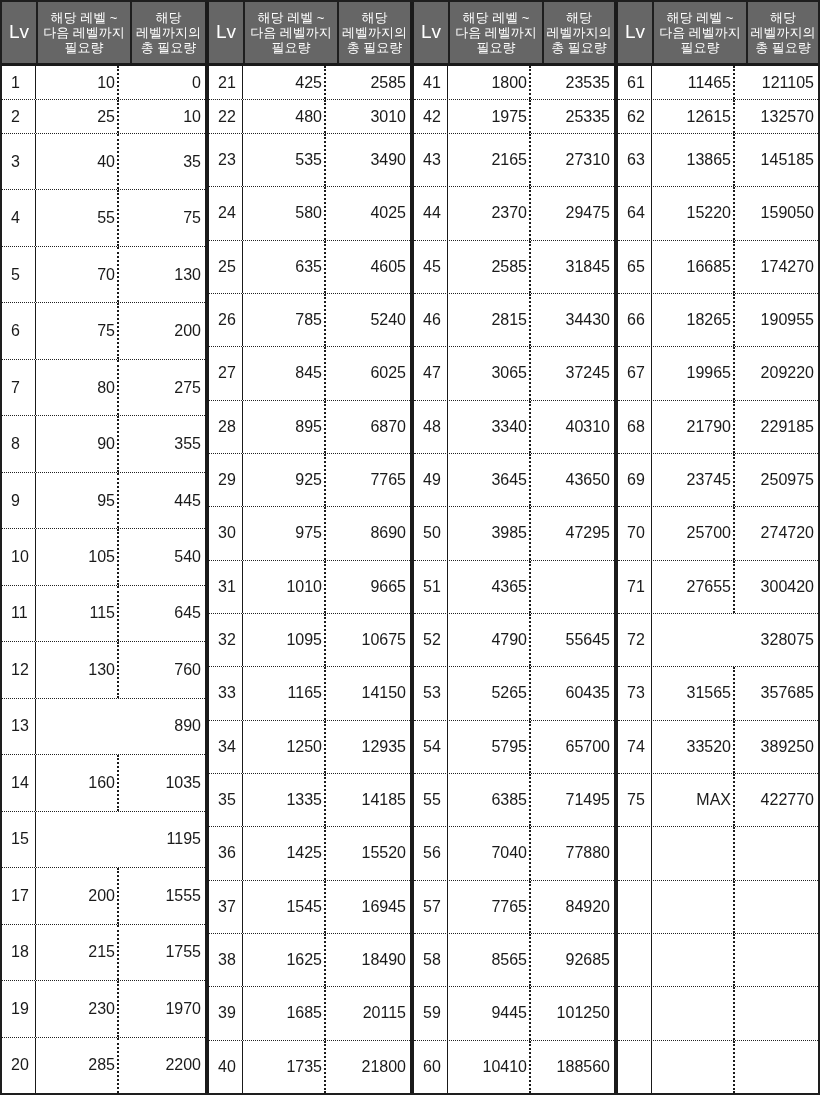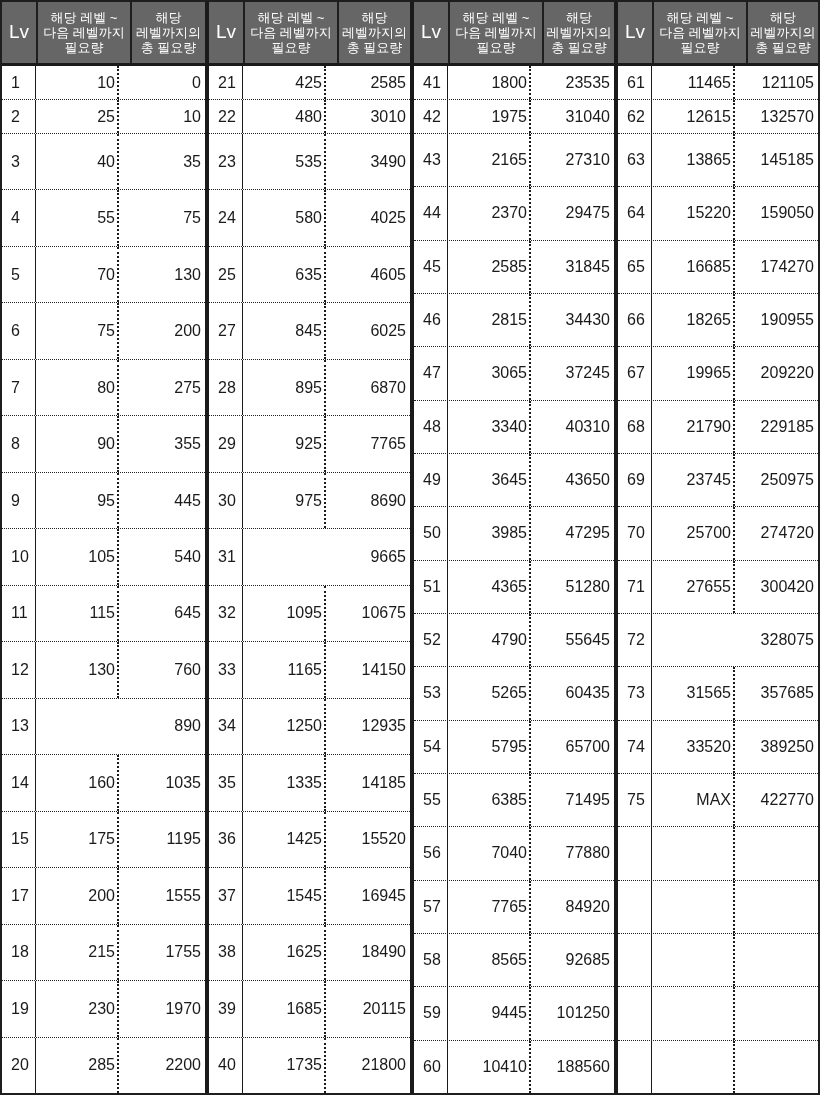--- a/index.html
+++ b/index.html
@@ -127,21 +127,20 @@
     <div class="cell c-lv">13</div>
     <div class="cell c-b">890</div>
   </div>
         <div class="row tall">
     <div class="cell c-lv">14</div>
     <div class="cell c-a">160</div>
     <div class="cell c-b">1035</div>
   </div>
         <div class="row tall">
     <div class="cell c-lv">15</div>
-    <div class="cell c-a">175</div>
     <div class="cell c-b">1195</div>
   </div>
         <div class="row tall">
     <div class="cell c-lv">17</div>
     <div class="cell c-a">200</div>
     <div class="cell c-b">1555</div>
   </div>
         <div class="row tall">
     <div class="cell c-lv">18</div>
     <div class="cell c-a">215</div>
@@ -197,20 +196,25 @@
     <div class="cell c-lv">24</div>
     <div class="cell c-a">580</div>
     <div class="cell c-b">4025</div>
   </div>
         <div class="row tall">
     <div class="cell c-lv">25</div>
     <div class="cell c-a">635</div>
     <div class="cell c-b">4605</div>
   </div>
         <div class="row tall">
+    <div class="cell c-lv">26</div>
+    <div class="cell c-a">785</div>
+    <div class="cell c-b">5240</div>
+  </div>
+        <div class="row tall">
     <div class="cell c-lv">27</div>
     <div class="cell c-a">845</div>
     <div class="cell c-b">6025</div>
   </div>
         <div class="row tall">
     <div class="cell c-lv">28</div>
     <div class="cell c-a">895</div>
     <div class="cell c-b">6870</div>
   </div>
         <div class="row tall">
@@ -218,20 +222,21 @@
     <div class="cell c-a">925</div>
     <div class="cell c-b">7765</div>
   </div>
         <div class="row tall">
     <div class="cell c-lv">30</div>
     <div class="cell c-a">975</div>
     <div class="cell c-b">8690</div>
   </div>
         <div class="row tall">
     <div class="cell c-lv">31</div>
+    <div class="cell c-a">1010</div>
     <div class="cell c-b">9665</div>
   </div>
         <div class="row tall">
     <div class="cell c-lv">32</div>
     <div class="cell c-a">1095</div>
     <div class="cell c-b">10675</div>
   </div>
         <div class="row tall">
     <div class="cell c-lv">33</div>
     <div class="cell c-a">1165</div>
@@ -294,21 +299,21 @@
     </div>
     <div class="rows">
         <div class="row short">
     <div class="cell c-lv">41</div>
     <div class="cell c-a">1800</div>
     <div class="cell c-b">23535</div>
   </div>
         <div class="row short">
     <div class="cell c-lv">42</div>
     <div class="cell c-a">1975</div>
-    <div class="cell c-b">31040</div>
+    <div class="cell c-b">25335</div>
   </div>
         <div class="row tall">
     <div class="cell c-lv">43</div>
     <div class="cell c-a">2165</div>
     <div class="cell c-b">27310</div>
   </div>
         <div class="row tall">
     <div class="cell c-lv">44</div>
     <div class="cell c-a">2370</div>
     <div class="cell c-b">29475</div>
@@ -339,21 +344,20 @@
     <div class="cell c-b">43650</div>
   </div>
         <div class="row tall">
     <div class="cell c-lv">50</div>
     <div class="cell c-a">3985</div>
     <div class="cell c-b">47295</div>
   </div>
         <div class="row tall">
     <div class="cell c-lv">51</div>
     <div class="cell c-a">4365</div>
-    <div class="cell c-b">51280</div>
   </div>
         <div class="row tall">
     <div class="cell c-lv">52</div>
     <div class="cell c-a">4790</div>
     <div class="cell c-b">55645</div>
   </div>
         <div class="row tall">
     <div class="cell c-lv">53</div>
     <div class="cell c-a">5265</div>
     <div class="cell c-b">60435</div>

